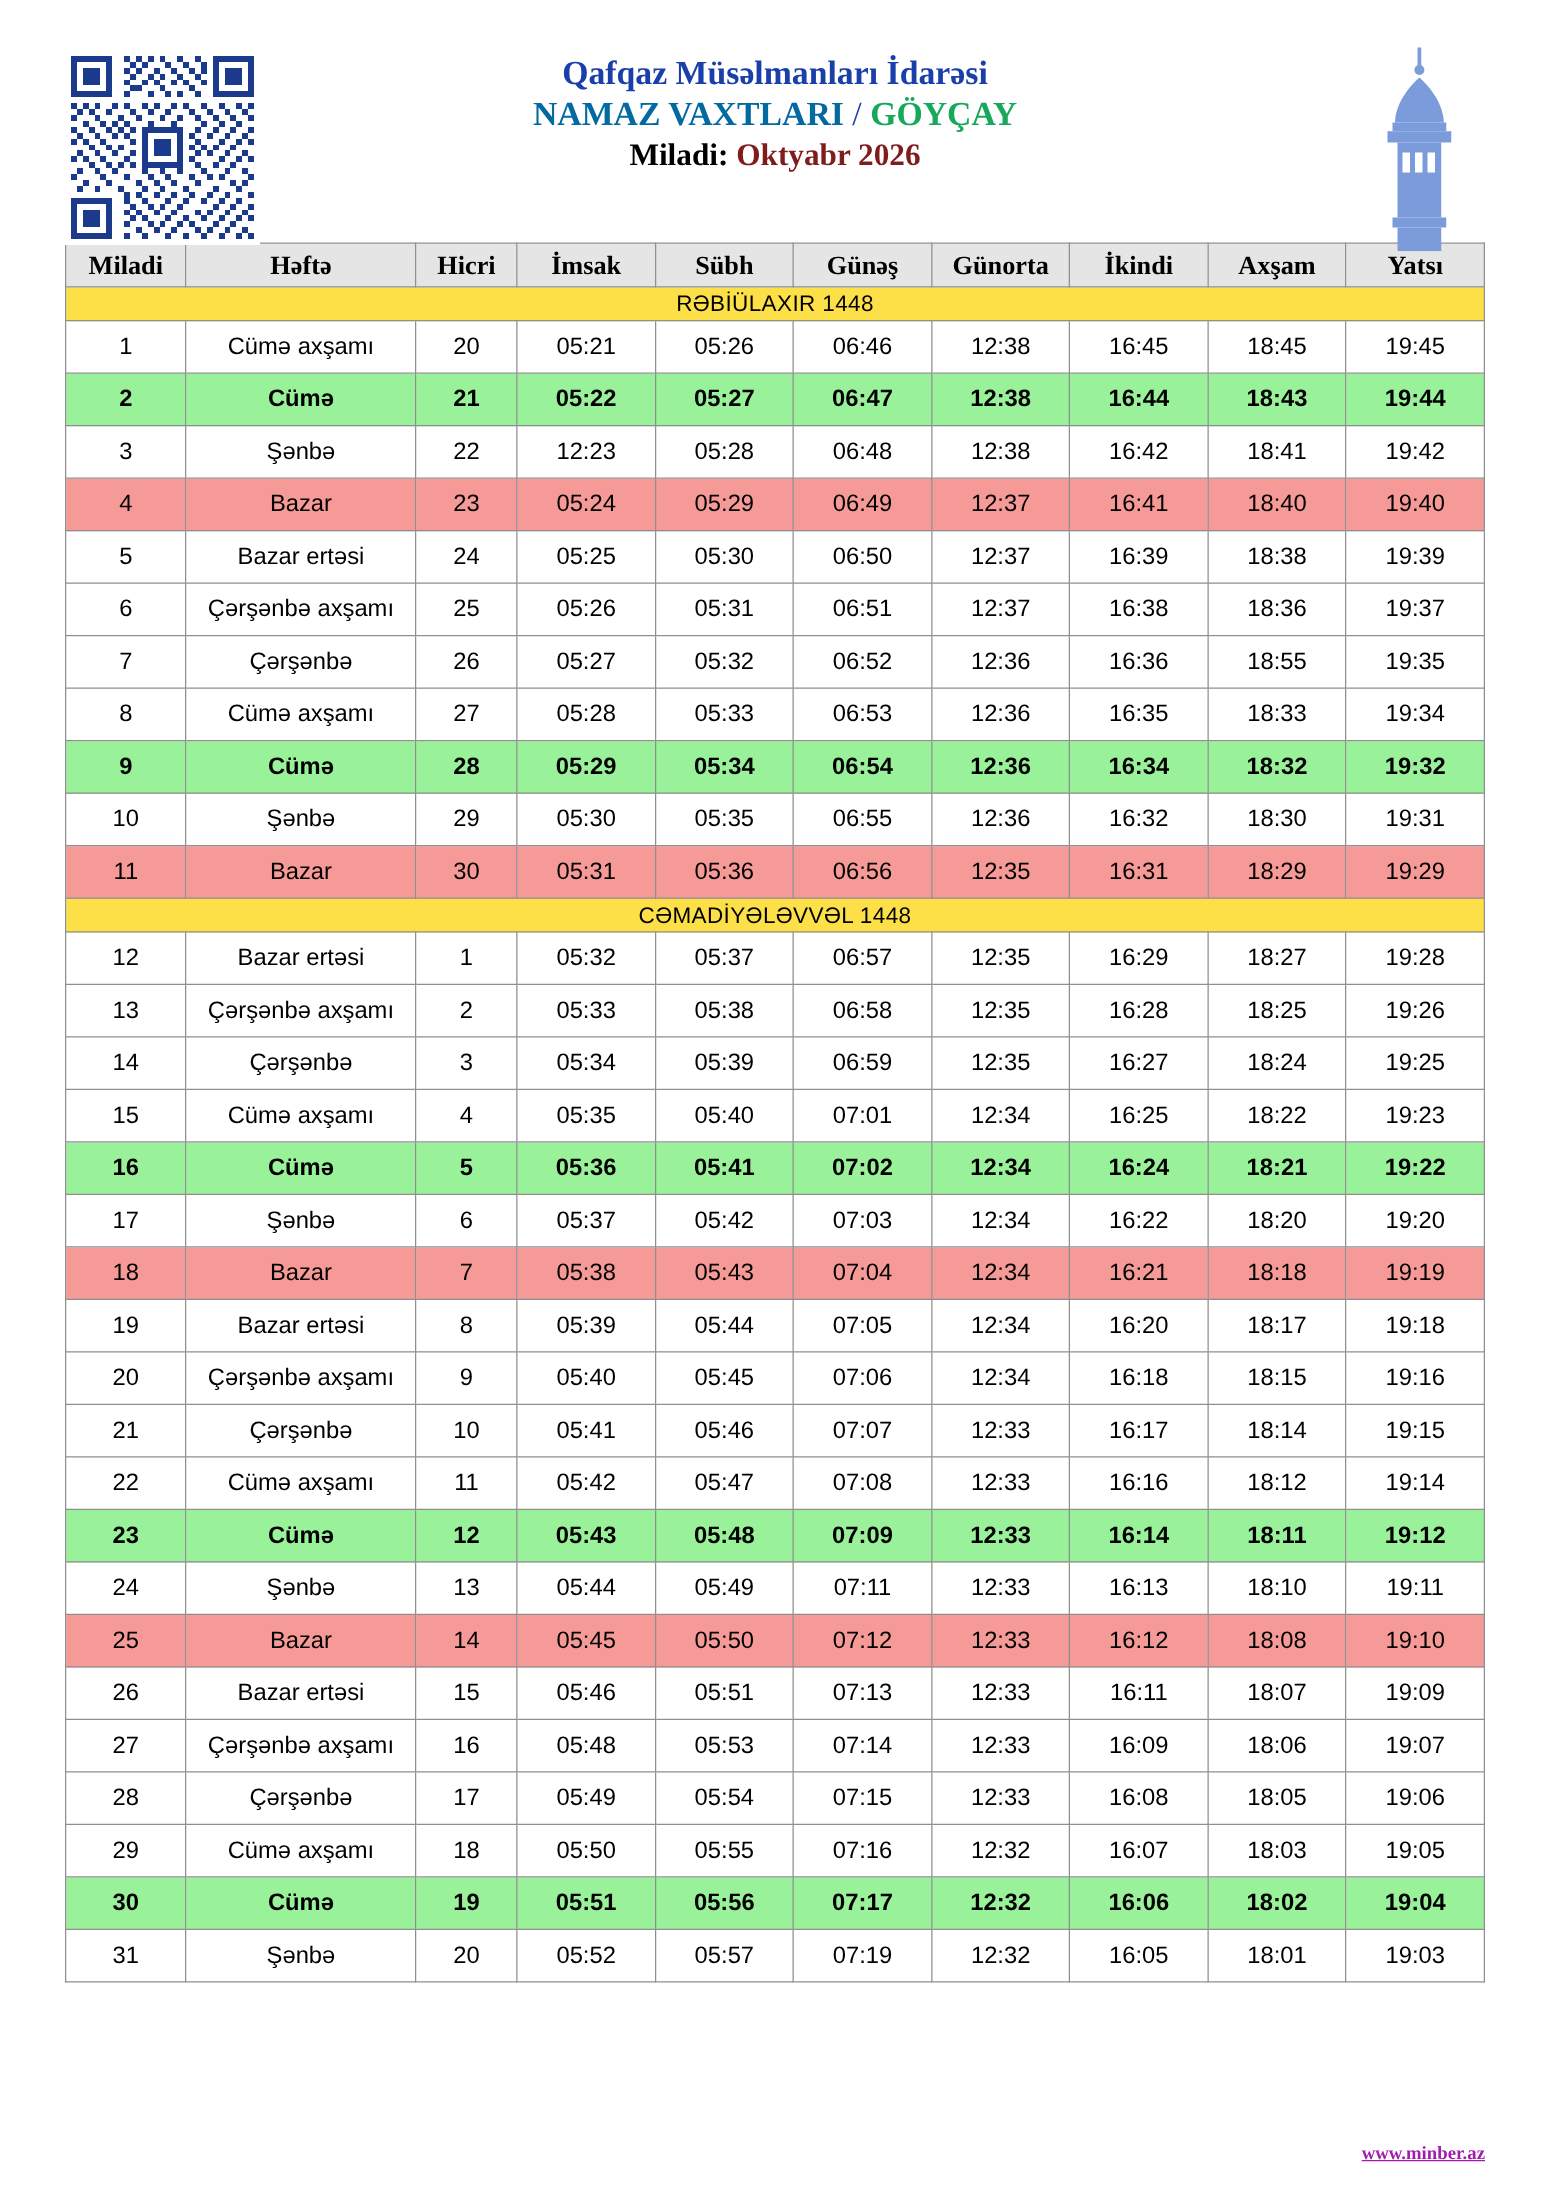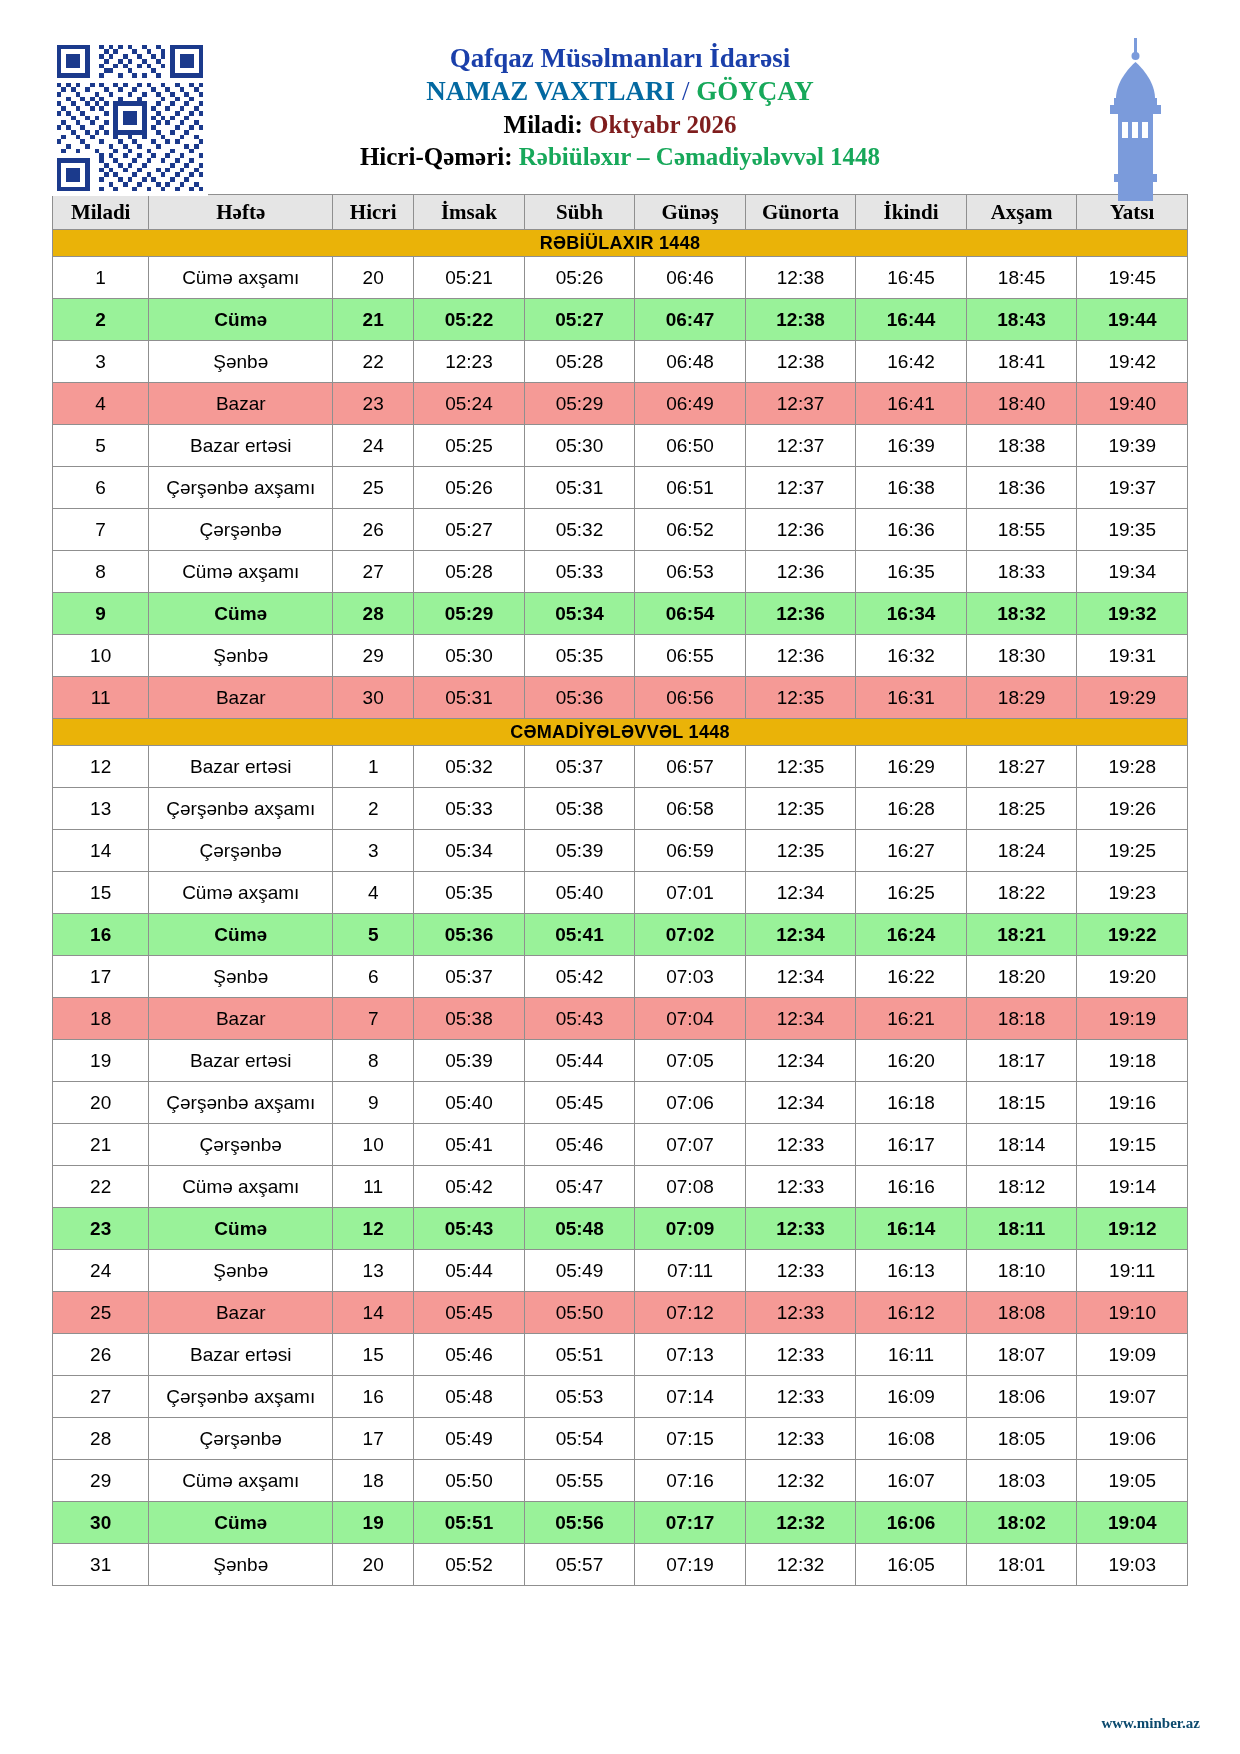--- a/index.html
+++ b/index.html
@@ -113,42 +113,43 @@
     font-family: "Liberation Sans", sans-serif;
   }
   tr.fri td {
     background: #99f299;
     font-weight: bold;
   }
   tr.sun td {
     background: #f59a96;
   }
   tr.month-sep td {
-    background: #eab308;
-    font-weight: bold;
+    background: #fde047;
+    font-weight: normal;
     font-size: 18px;
     height: 26px;
     letter-spacing: 0.3px;
     font-family: "Liberation Sans", sans-serif;
   }
 
   
   col.c-date   { width: 88px; }
   col.c-week   { width: 168px; }
   col.c-hicri  { width: 74px; }
   col.c-t      { width: 101px; }
 
   .footer {
     position: absolute;
-    right: 40px;
+    right: 52px;
     bottom: 22px;
     font-size: 15px;
     font-weight: bold;
     font-family: "Liberation Serif", serif;
-    color: #0c4a6e;
+    color: #a21caf;
+    text-decoration: underline;
   }
 </style>
 </head>
 <body>
 
 <div class="page">
 
   <div class="header">
 
     <svg class="qr" viewBox="0 0 33 33" shape-rendering="crispEdges">
@@ -417,24 +418,20 @@
       <div class="title-1">Qafqaz Müsəlmanları İdarəsi</div>
       <div class="title-2">
         <span class="namaz">NAMAZ VAXTLARI</span>
         <span class="sep">/</span>
         <span class="city">GÖYÇAY</span>
       </div>
       <div class="title-3">
         <span>Miladi:</span>
         <span class="val">Oktyabr 2026</span>
       </div>
-      <div class="title-4">
-        <span>Hicri-Qəməri:</span>
-        <span class="val">Rəbiüləxır – Cəmadiyələvvəl 1448</span>
-      </div>
     </div>
   </div>
 
   <table class="cal">
     <colgroup>
       <col class="c-date">
         <col class="c-week">
         <col class="c-hicri">
       <col class="c-t">
         <col class="c-t">

